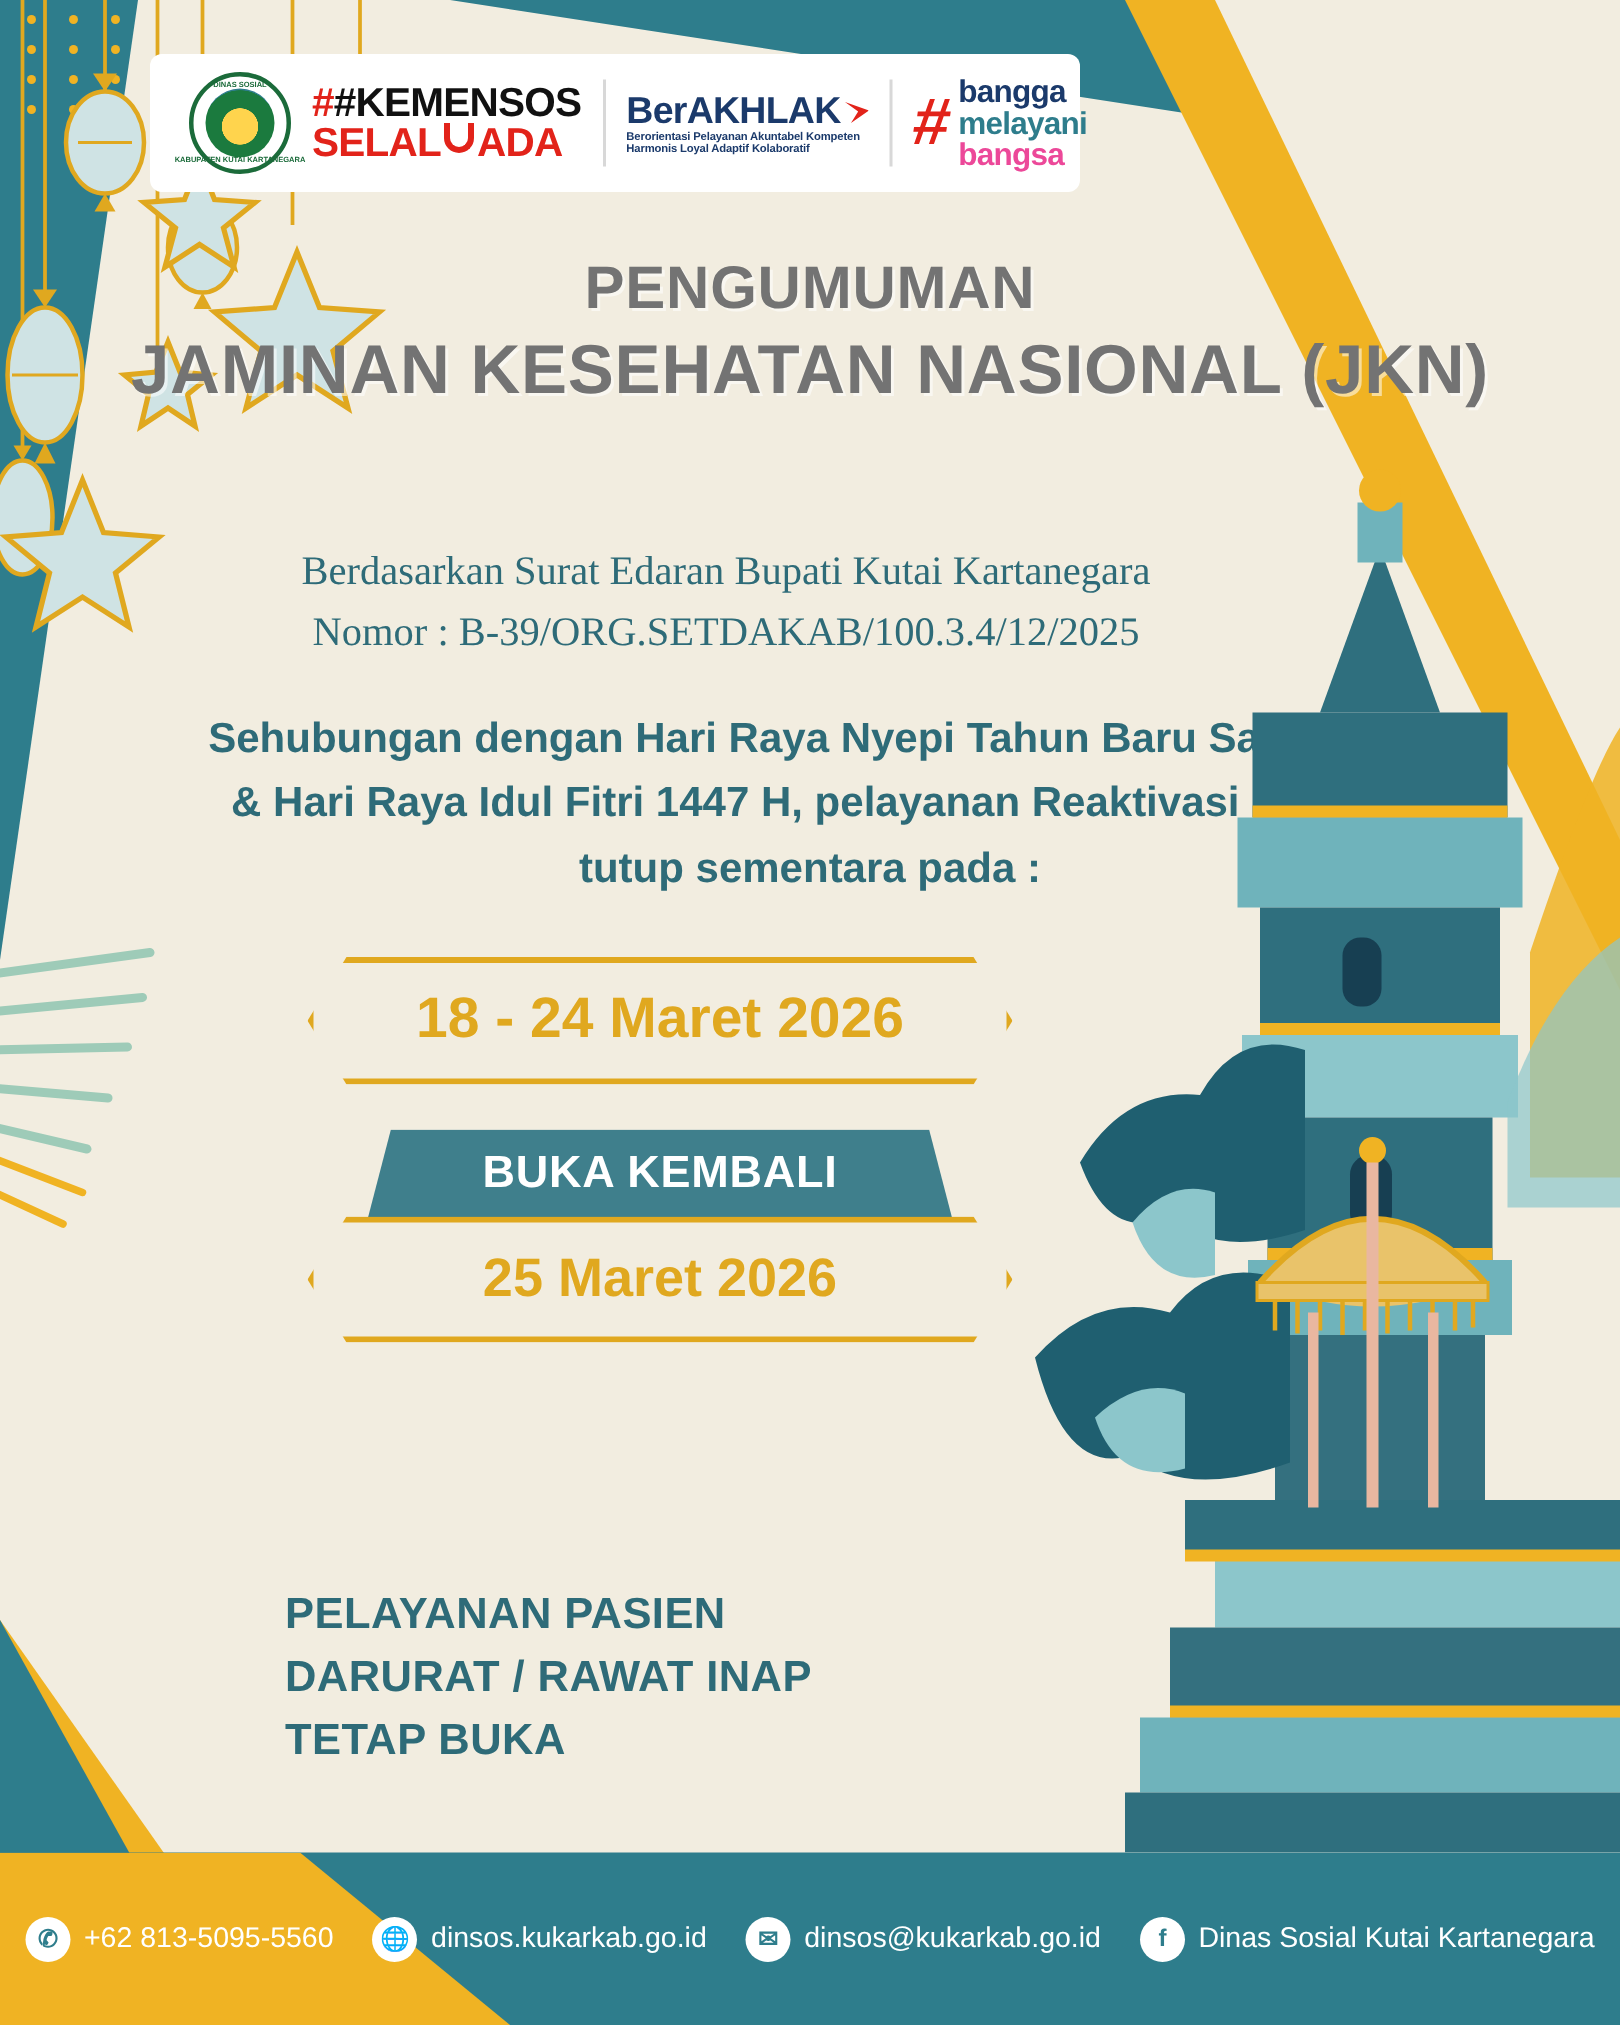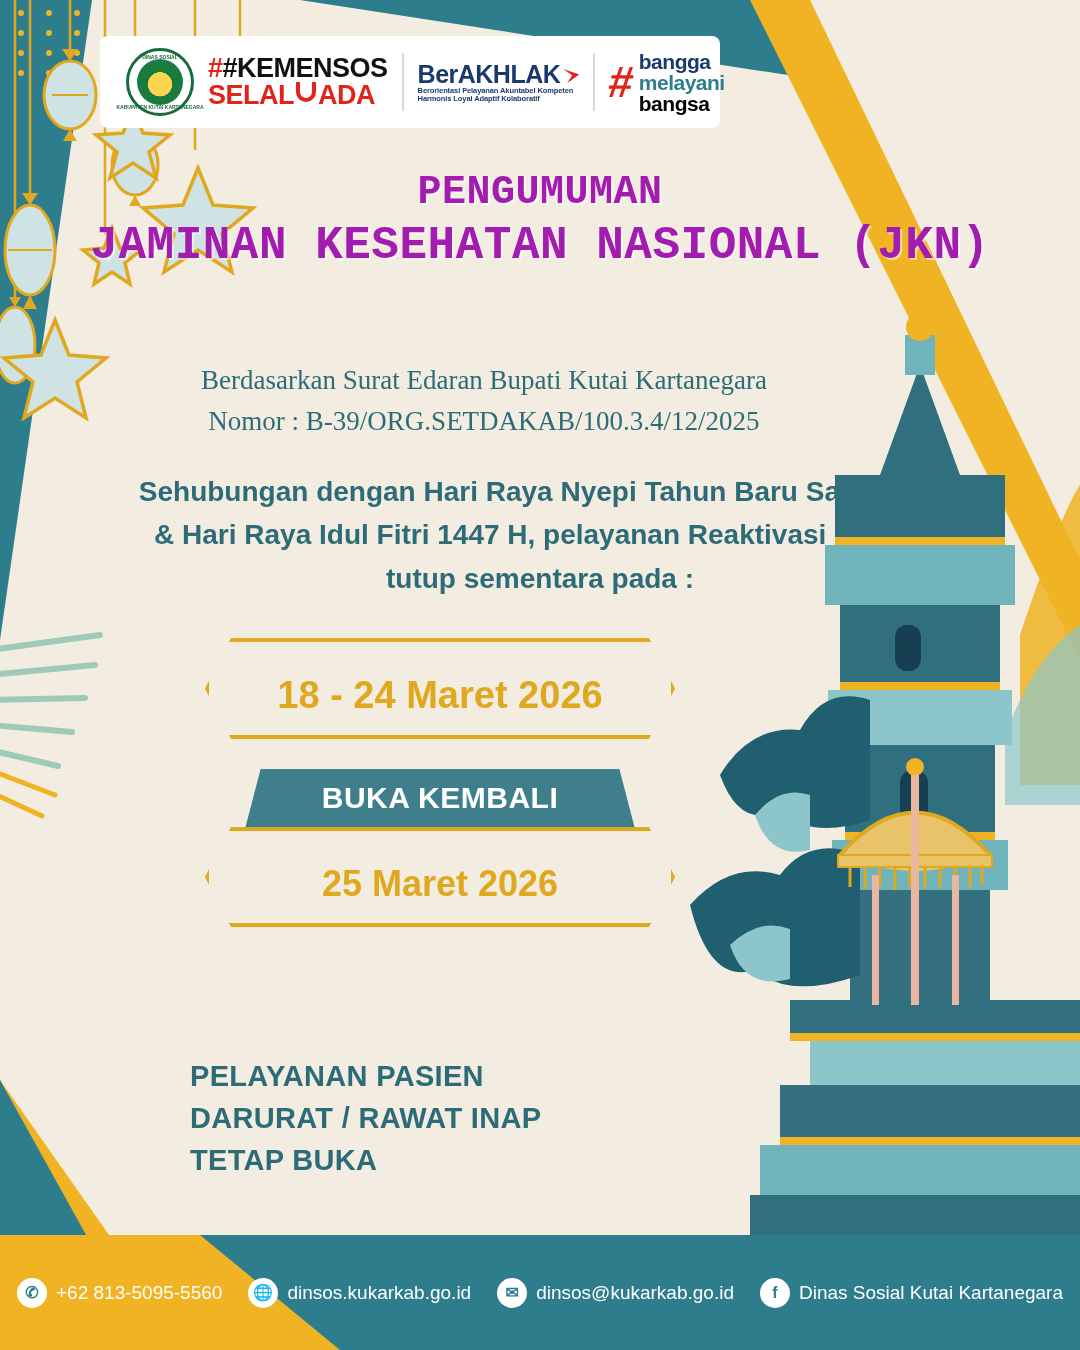--- a/index.html
+++ b/index.html
@@ -142,34 +142,33 @@
 
   .bangga { display: flex; align-items: center; gap: 5px; flex: 0 0 auto; }
   .bangga .bhash {
     font-size: 44px; font-weight: 900; color: #e2231a; line-height: 0.8;
     transform: skewX(-8deg);
   }
   .bangga .btext { line-height: 1.0; }
   .bangga .btext div { font-size: 21px; font-weight: 900; letter-spacing: -0.5px; }
   .bangga .b1 { color: #1b3a6b; }
   .bangga .b2 { color: #2e7d8c; }
-  .bangga .b3 { color: #000000; }
+  .bangga .b3 { color: #ec4899; }
 
   
   .title-block {
     position: absolute; left: 0; top: 168px; width: 1080px;
     text-align: center;
   }
   .title-line {
     font-weight: 900;
-    color: #a21caf;
+    color: #737373;
     letter-spacing: 0.5px;
     text-shadow: 2px 2px 0 rgba(255,255,255,0.55);
     line-height: 1.24;
-    font-family: Liberation Mono, monospace;
   }
   .t1 { font-size: 40px; }
   .t2 { font-size: 44px; }
   .t3 { font-size: 46px; }
 
   .subtitle {
     position: absolute; left: 0; top: 360px; width: 968px;
     text-align: center;
     font-family: "Liberation Serif", serif;
     color: #2e6b78;
@@ -197,21 +196,21 @@
     padding: 12px 0 14px;
     letter-spacing: 0.5px;
     clip-path: polygon(4% 0, 96% 0, 100% 100%, 0 100%);
   }
   .datebox {
     width: 470px; margin: -2px auto 0;
     border: 4px solid #e0a81f;
     color: #e0a81f;
     font-size: 38px; font-weight: 900;
     text-align: center;
-    padding: 32px 0 18px;
+    padding: 16px 0 18px;
     background: transparent;
     clip-path: polygon(
       0 50%, 26px 0, calc(100% - 26px) 0, 100% 50%,
       calc(100% - 26px) 100%, 26px 100%);
   }
   .datebox.small { font-size: 36px; }
 
   .footer-note {
     position: absolute; left: 190px; top: 1055px; width: 510px;
     text-align: left; color: #2e6b78;

